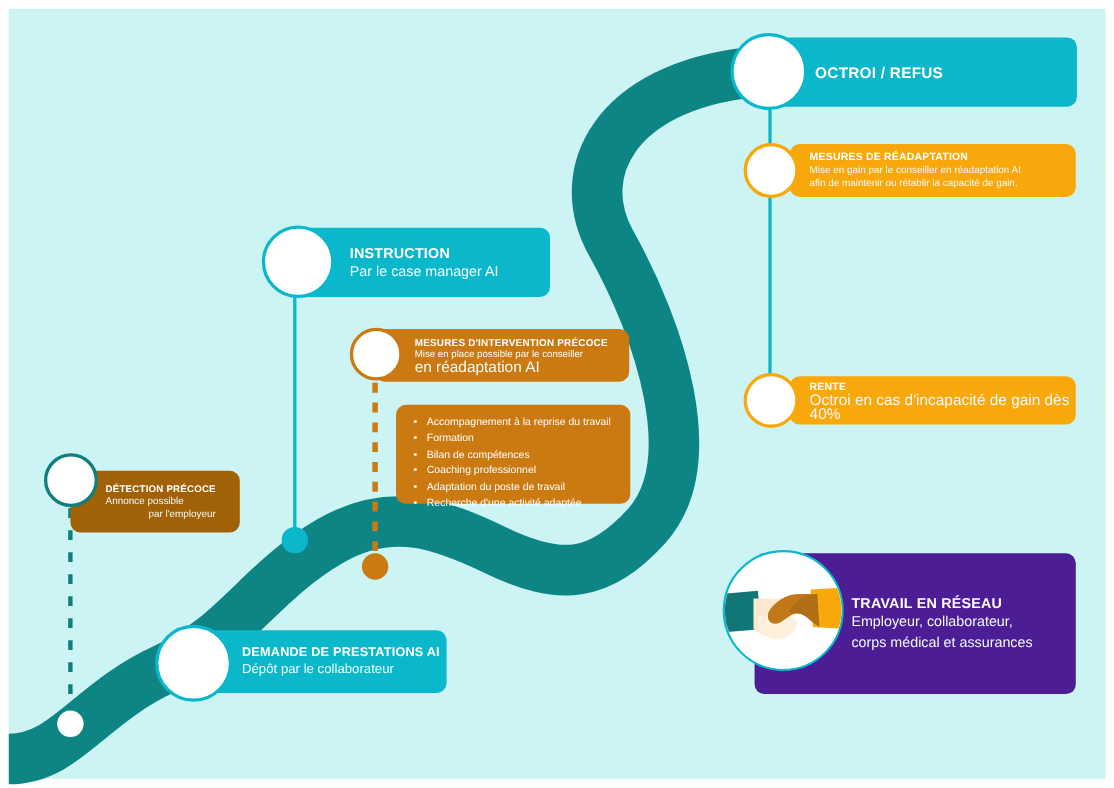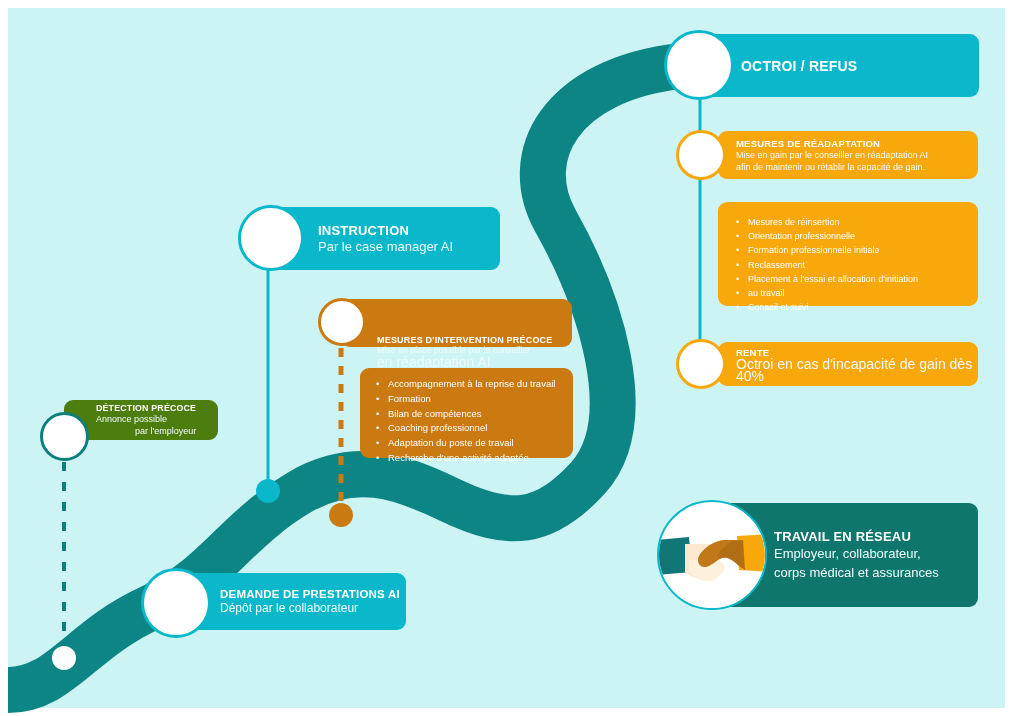--- a/index.html
+++ b/index.html
@@ -142,41 +142,30 @@
 
   <div class="card" style="left:718px;top:131px;width:260px;height:48px;background:#f9a80c;">
     <div class="card-body" style="left:18px;">
       <div class="ttl" style="font-size:9.5px;">MESURES DE RÉADAPTATION</div>
       <div class="sub" style="font-size:9px;line-height:12px;">Mise en gain par le conseiller en réadaptation AI</div>
       <div class="sub" style="font-size:9px;line-height:12px;">afin de maintenir ou rétablir la capacité de gain.</div>
     </div>
   </div>
   <div class="node" style="left:676px;top:130px;width:50px;height:50px;border:3px solid #f9a80c;"></div>
 
-  <div class="bullets" style="left:718px;top:202px;width:260px;height:104px;background:#f9a80c;font-size:9px;line-height:12.2px;">
-    <ul>
-      <li>Mesures de réinsertion</li>
-      <li>Orientation professionnelle</li>
-      <li>Formation professionnelle initiale</li>
-      <li>Reclassement</li>
-      <li>Placement à l'essai et allocation  d'initiation</li>
-      <li style="padding-left:12px;">au travail</li>
-      <li>Conseil et suivi</li>
-    </ul>
-  </div>
 
   <div class="card" style="left:718px;top:342px;width:260px;height:44px;background:#f9a80c;">
     <div class="card-body" style="left:18px;">
       <div class="ttl" style="font-size:9.5px;">RENTE</div>
       <div class="sub" style="font-size:14px;line-height:12px;">Octroi en cas d'incapacité de gain dès 40%</div>
     </div>
   </div>
   <div class="node" style="left:676px;top:339px;width:50px;height:50px;border:3px solid #f9a80c;"></div>
 
-  <div class="card" style="left:686px;top:503px;width:292px;height:104px;background:#0f766e;">
+  <div class="card" style="left:686px;top:503px;width:292px;height:128px;background:#4c1d95;">
     <div class="card-body" style="left:88px;">
       <div class="ttl" style="font-size:13px;">TRAVAIL EN RÉSEAU</div>
       <div class="sub" style="font-size:13px;line-height:19px;">Employeur, collaborateur,</div>
       <div class="sub" style="font-size:13px;line-height:19px;text-align:center;">corps médical et assurances</div>
     </div>
   </div>
 
   <div class="hs-wrap" style="left:657px;top:500px;width:110px;height:110px;border:2px solid #0bb8cb;">
     <svg viewBox="0 0 110 110" width="110" height="110" xmlns="http://www.w3.org/2000/svg">
       <circle cx="55" cy="55" r="54" fill="#ffffff"></circle>
@@ -200,40 +189,40 @@
 
   <div class="card" style="left:272px;top:207px;width:228px;height:63px;background:#0bb8cb;">
     <div class="card-body" style="left:46px;">
       <div class="ttl" style="font-size:13px;">INSTRUCTION</div>
       <div class="sub" style="font-size:13px;line-height:18px;">Par le case manager AI</div>
     </div>
   </div>
   <div class="node" style="left:238px;top:205px;width:66px;height:66px;border:3px solid #0bb8cb;"></div>
 
   <div class="card" style="left:341px;top:299px;width:231px;height:48px;background:#cb7a11;">
-    <div class="card-body" style="left:36px;margin-top:28px;">
+    <div class="card-body" style="left:36px;">
       <div class="ttl" style="font-size:9px;">MESURES D'INTERVENTION PRÉCOCE</div>
       <div class="sub" style="font-size:8.8px;line-height:11.5px;">Mise en place possible par le conseiller</div>
       <div class="sub" style="font-size:14px;line-height:11.5px;">en réadaptation AI</div>
     </div>
   </div>
   <div class="node" style="left:318px;top:298px;width:48px;height:48px;border:3px solid #cb7a11;"></div>
 
   <div class="bullets" style="left:360px;top:368px;width:213px;height:90px;background:#cb7a11;font-size:9.5px;line-height:12.8px;padding:10px 16px;">
     <ul>
       <li>Accompagnement à la reprise du travail</li>
       <li>Formation</li>
       <li>Bilan de compétences</li>
       <li>Coaching professionnel</li>
       <li>Adaptation du poste de travail</li>
       <li>Recherche d'une activité adaptée</li>
     </ul>
   </div>
 
-  <div class="card" style="left:64px;top:400px;width:154px;height:40px;background:#4d7c0f;">
+  <div class="card" style="left:64px;top:428px;width:154px;height:56px;background:#a16207;">
     <div class="card-body" style="left:32px;">
       <div class="ttl" style="font-size:8.8px;">DÉTECTION PRÉCOCE</div>
       <div class="sub" style="font-size:9px;line-height:12px;">Annonce possible</div>
       <div class="sub" style="font-size:9px;line-height:12px;text-align:right;">par l'employeur</div>
     </div>
   </div>
   <div class="node" style="left:40px;top:412px;width:49px;height:49px;border:3px solid #0e7f7c;"></div>
 
   <div class="card" style="left:180px;top:573px;width:226px;height:57px;background:#0bb8cb;">
     <div class="card-body" style="left:40px;">

